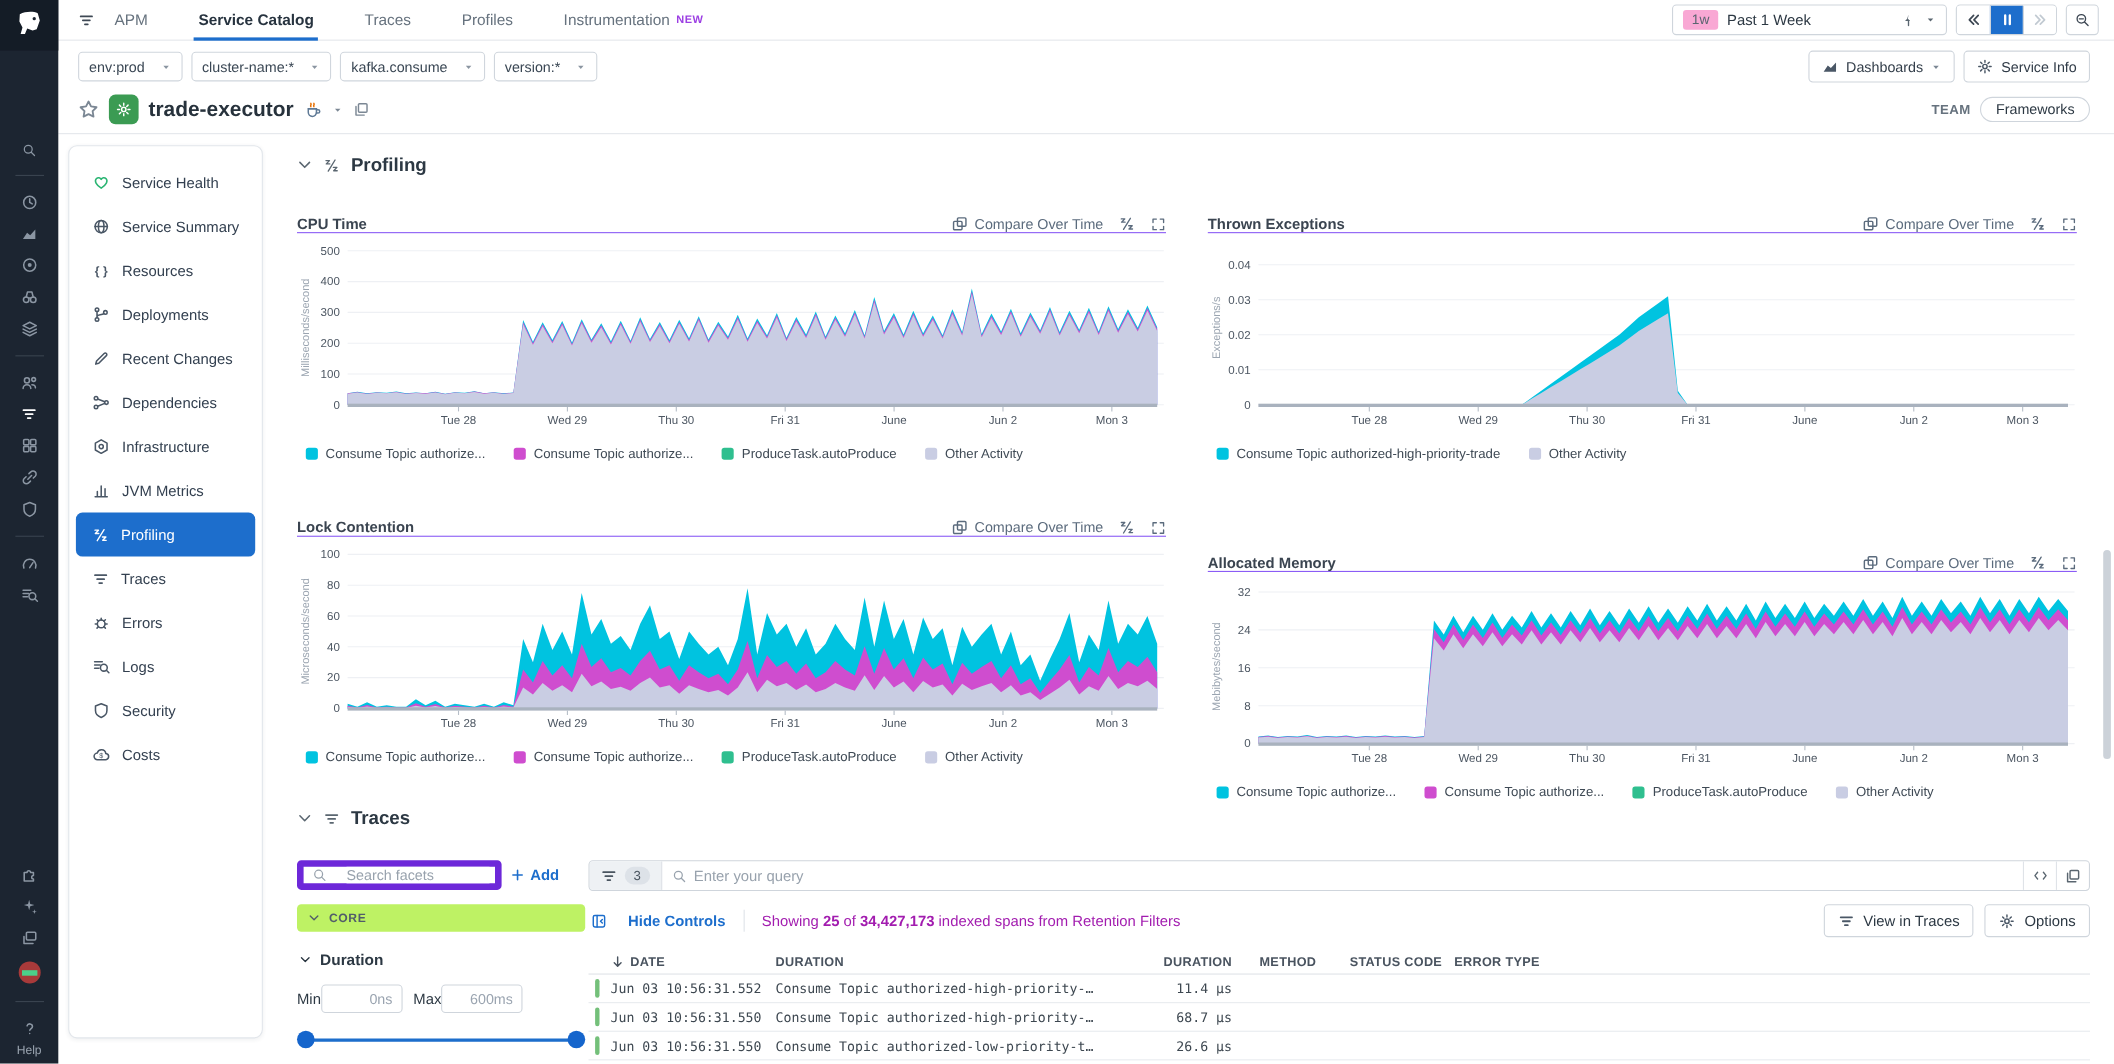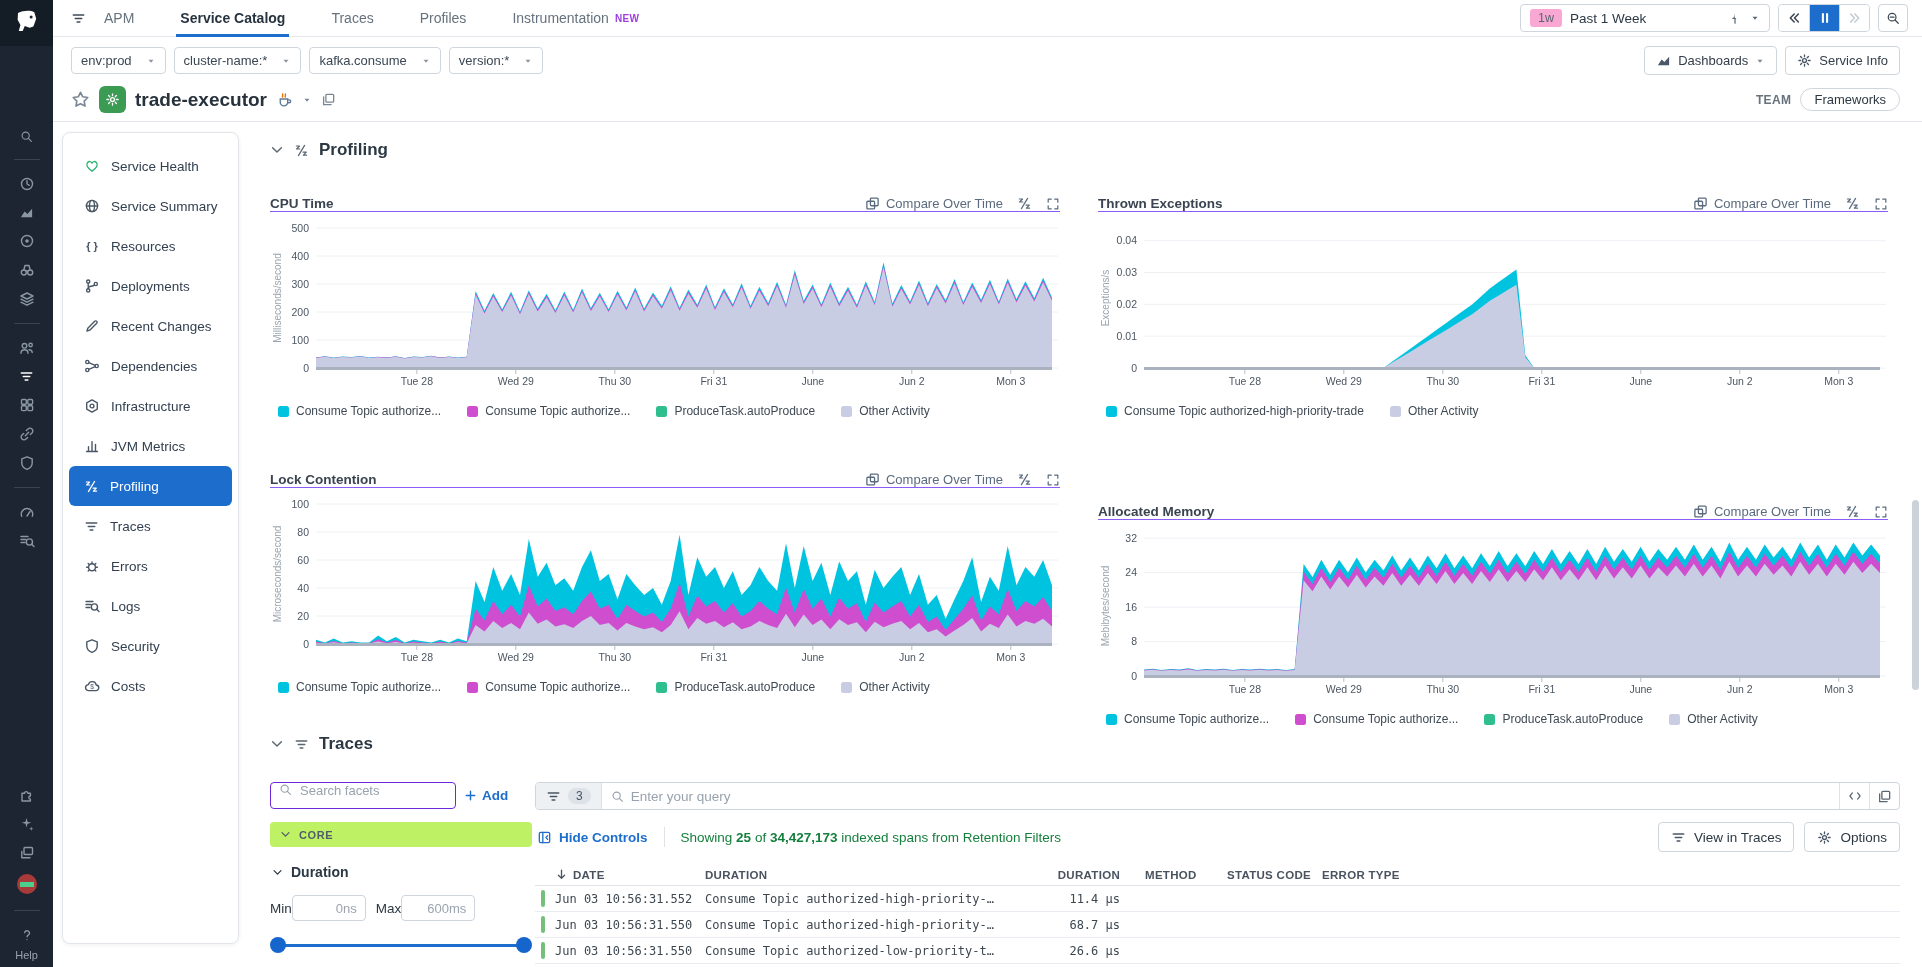--- a/index.html
+++ b/index.html
@@ -73,21 +73,21 @@
   .chart-actions { margin-left:auto; display:flex; align-items:center; gap:14px; color:#5b6b7d; }
   .chart-actions .cmp { display:flex; align-items:center; gap:6px; font-size:13px; cursor:pointer; }
   .chart-actions .ic { cursor:pointer; }
   .legend { display:flex; align-items:center; gap:26px; margin-top:10px; padding-left:8px; }
   .legend-item { display:flex; align-items:center; gap:7px; font-size:12px; color:#3f4a55; cursor:pointer; }
   .legend-swatch { width:11px; height:11px; border-radius:2.5px; }
 
   
   #facet-col { position:absolute; left:8px; top:660px; width:262px; }
   #facet-search-wrap { display:flex; align-items:center; gap:8px; }
-  #facet-search { width:186px; height:27px; border:1px solid #6d28d9; border-radius:4px; display:flex; align-items:flex-start; gap:8px; padding:0 8px; color:#98a2ad; }
+  #facet-search { width:186px; height:27px; border:6px solid #6d28d9; border-radius:4px; display:flex; align-items:center; gap:18px; padding:0 8px; color:#98a2ad; }
   #facet-search input { border:none; outline:none; width:130px; font-size:13px; font-family:inherit; color:#2c3843; }
   #facet-search input::placeholder { color:#98a2ad; }
   #add-facet { display:flex; align-items:center; gap:5px; color:#1d6ecc; font-size:13.5px; font-weight:700; cursor:pointer; }
   #core-bar { margin-top:13px; height:25px; background:#bef264; border-radius:4px; display:flex; align-items:center; gap:8px; padding:0 10px; color:#515c6a; cursor:pointer; }
   #core-bar span { font-size:11px; font-weight:700; letter-spacing:.6px; }
   .facet-group-head { display:flex; align-items:center; gap:8px; margin:17px 0 0 2px; color:#2c3843; cursor:pointer; }
   .facet-group-head span { font-size:14px; font-weight:700; }
   #minmax-row { display:flex; align-items:center; margin-top:15px; }
   #minmax-row label { font-size:13.5px; color:#2c3843; }
   .mm-input { width:74px; height:26px; border:1px solid #cfd5dc; border-radius:4px; font-size:13px; text-align:right; padding:0 8px; color:#2c3843; outline:none; font-family:inherit; }
@@ -98,23 +98,23 @@
 
   #query-col { position:absolute; left:273px; top:660px; width:1365px; }
   #query-bar { height:28px; border:1px solid #cfd5dc; border-radius:4px; display:flex; align-items:center; overflow:hidden; background:#fff; }
   #query-filter-chip { height:100%; background:#eef1f4; border-right:1px solid #dfe3e8; display:flex; align-items:center; gap:7px; padding:0 10px; color:#4a5560; cursor:pointer; }
   #query-filter-count { background:#dde2e8; border-radius:9px; padding:1px 8px; font-size:12px; }
   #query-input-wrap { flex:1; display:flex; align-items:center; gap:7px; padding:0 9px; color:#98a2ad; }
   #query-input-wrap input { flex:1; border:none; outline:none; font-size:13.5px; font-family:inherit; color:#2c3843; }
   #query-input-wrap input::placeholder { color:#98a2ad; }
   .query-ic-btn { width:30px; height:100%; border-left:1px solid #dfe3e8; display:flex; align-items:center; justify-content:center; color:#5a6670; cursor:pointer; }
   #controls-row { display:flex; align-items:center; margin-top:12px; height:30px; }
-  #hide-controls { display:flex; align-items:flex-start; gap:7px; color:#1d6ecc; font-size:13.5px; font-weight:700; cursor:pointer; padding-left:2px; }
+  #hide-controls { display:flex; align-items:flex-start; gap:19px; color:#1d6ecc; font-size:13.5px; font-weight:700; cursor:pointer; padding-left:2px; }
   #controls-div { width:1px; height:20px; background:#dfe3e8; margin:0 16px; }
-  #showing-text { font-size:13.5px; color:#15803d; }
+  #showing-text { font-size:13.5px; color:#a21caf; }
   #showing-text b { font-weight:700; }
   #controls-right { margin-left:auto; display:flex; gap:10px; }
   .ctl-btn { height:30px; border:1px solid #cfd5dc; border-radius:4px; background:#fff; display:flex; align-items:center; gap:8px; padding:0 12px; font-size:13.5px; color:#2c3843; cursor:pointer; }
 
   #trace-table { margin-top:12px; }
   #tt-head { display:flex; align-items:center; height:22px; border-bottom:1px solid #dfe3e8; color:#49535f; font-size:11.5px; font-weight:700; letter-spacing:.3px; }
   #tt-head .col, .tt-row .col { flex:0 0 auto; }
   .c-date { width:150px; margin-left:20px; }
   .c-res { width:330px; }
   .c-dur { width:85px; text-align:right; }

